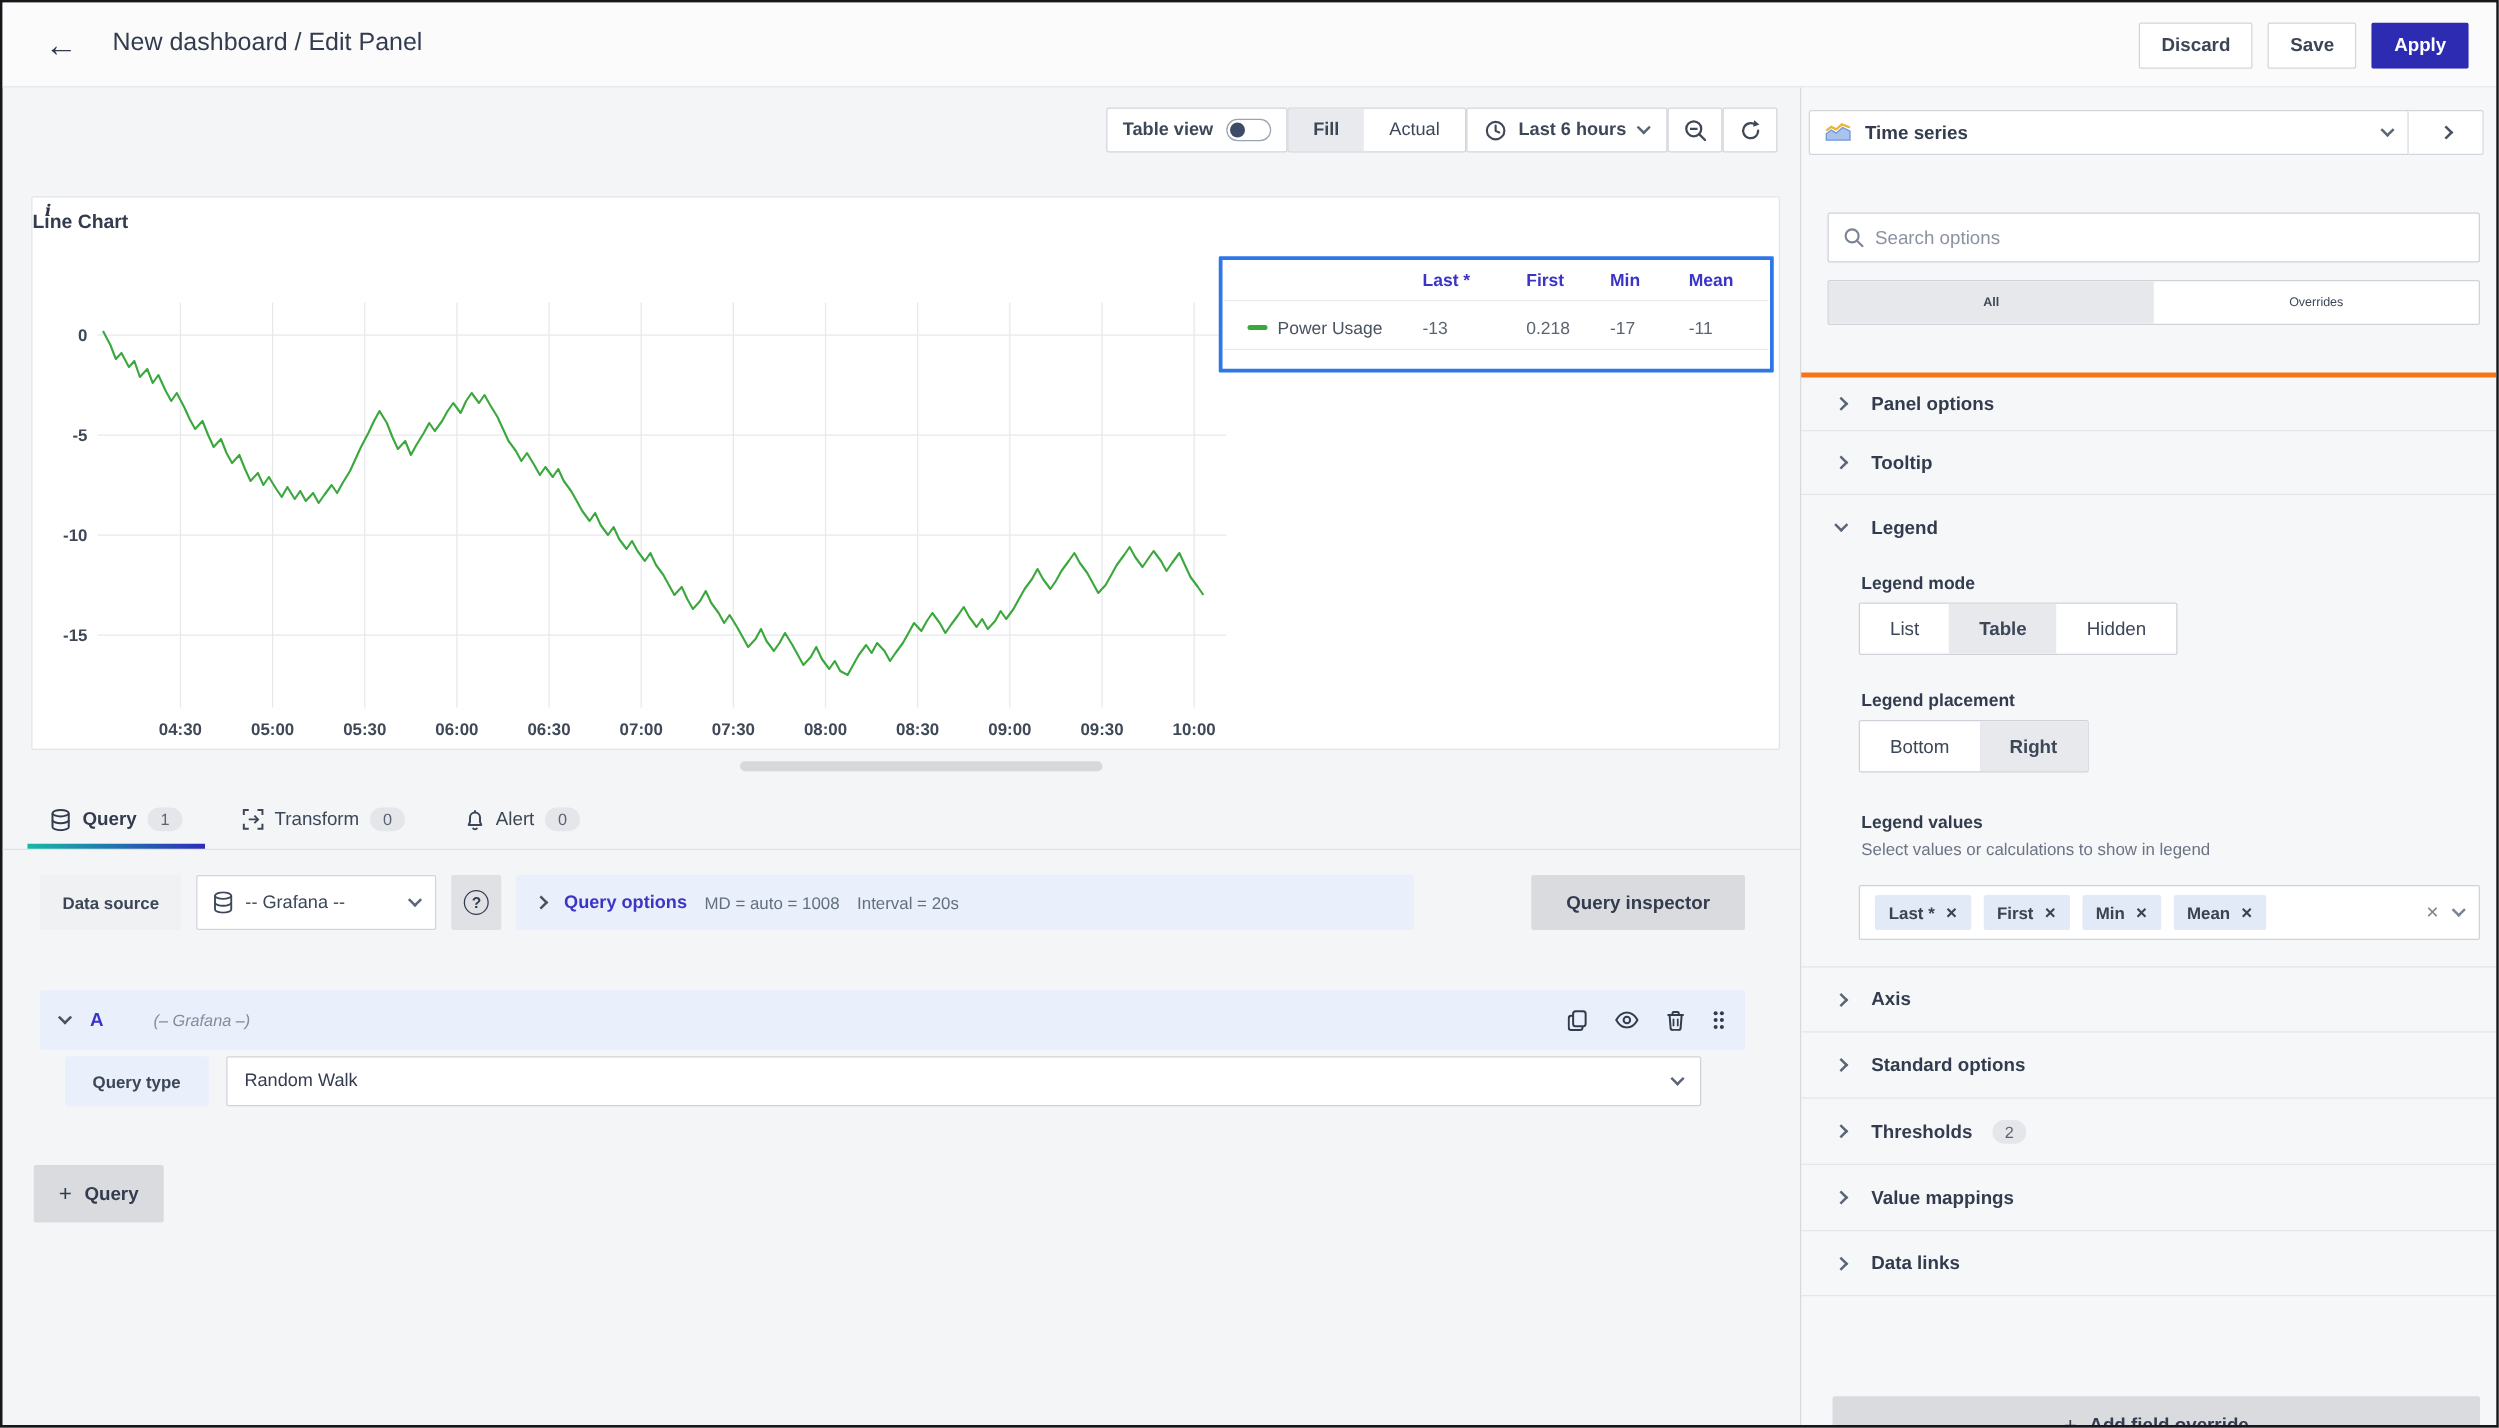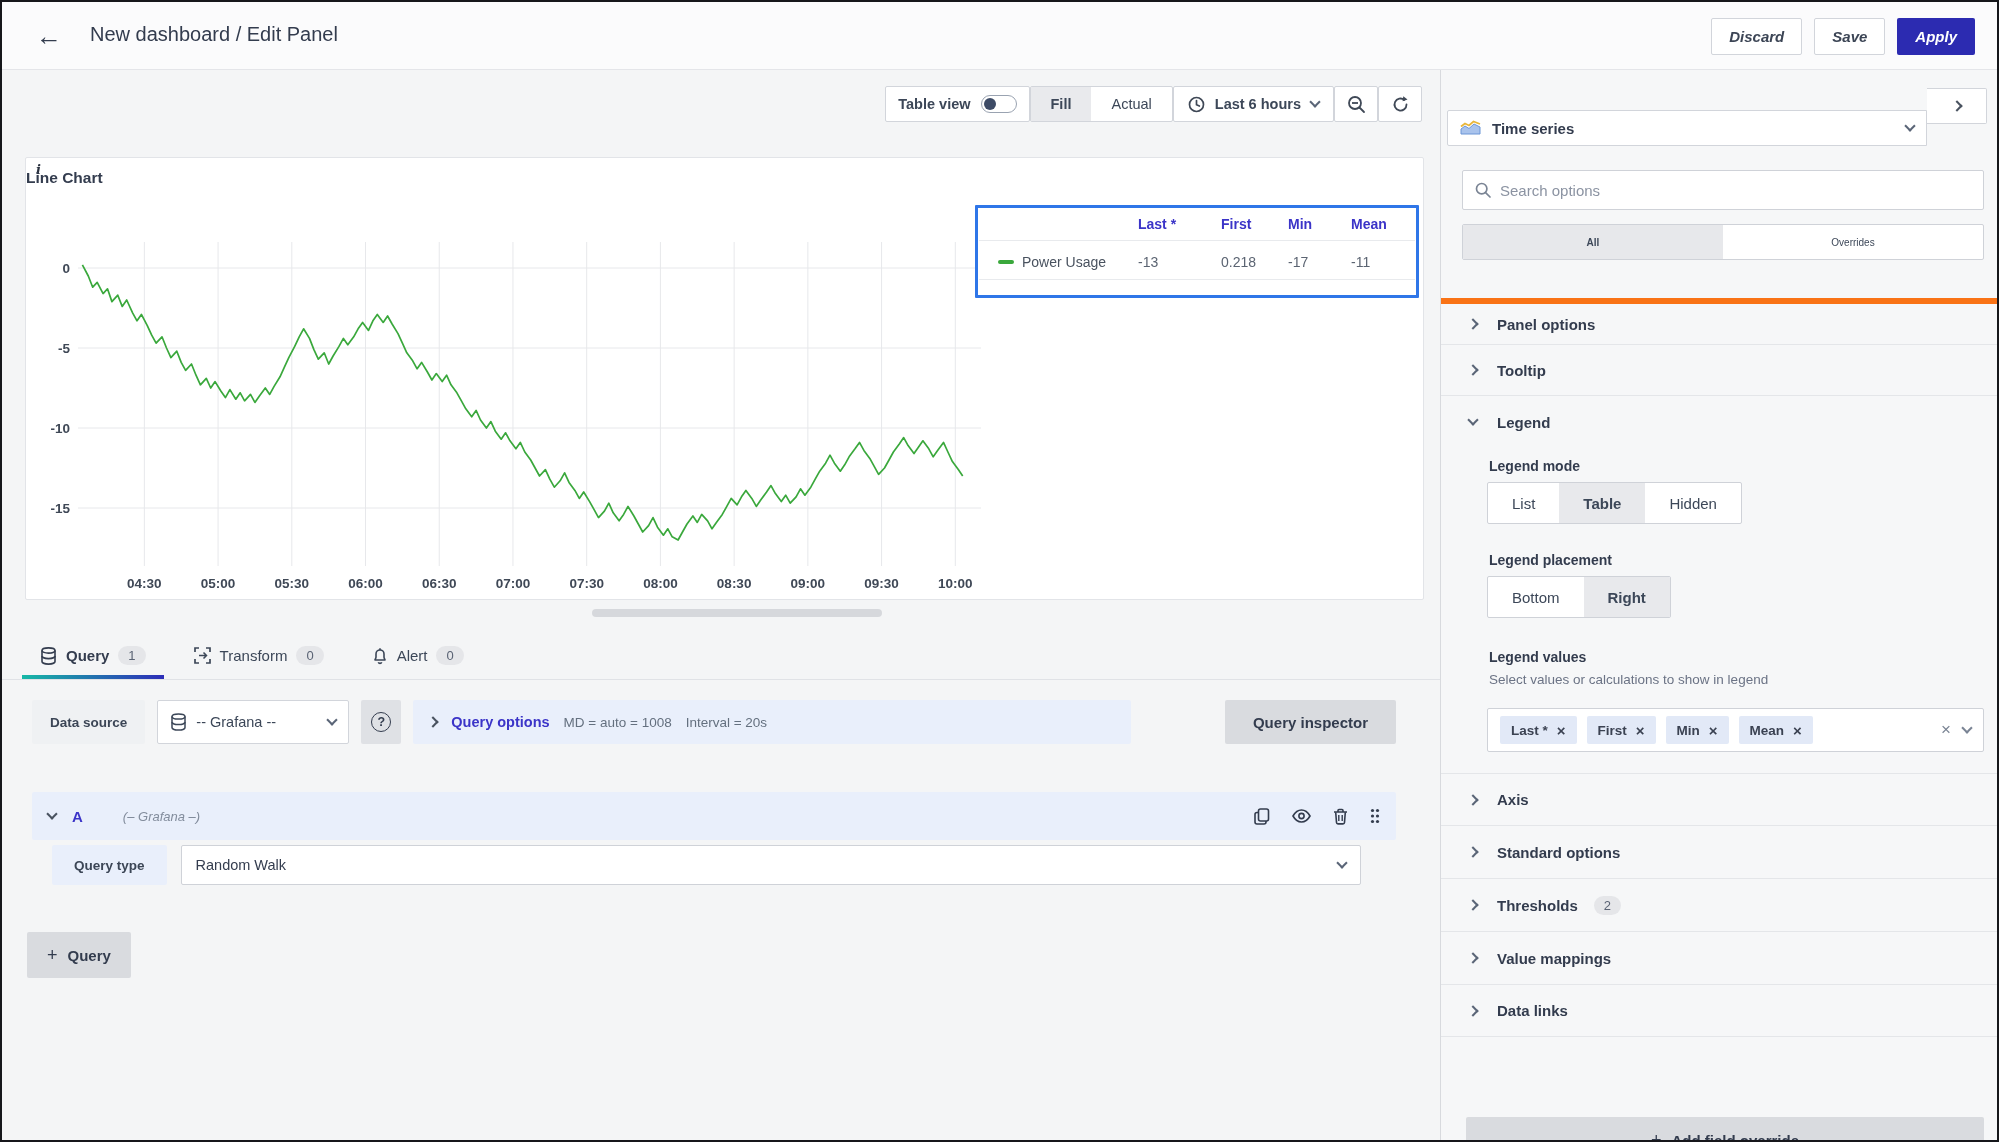--- a/index.html
+++ b/index.html
@@ -7,21 +7,21 @@
   .app {
     position:relative; width:1999px; height:1142px; overflow:hidden;
     background:#f4f5f6; border:2px solid #16171b;
     font-family:"Liberation Sans", sans-serif; color:#343d4f;
   }
 
   
   .topbar { position:absolute; left:0; top:0; right:0; height:68px; background:#fbfbfc; border-bottom:1px solid #e4e5e9; }
   .back-btn { position:absolute; left:30px; top:18px; width:34px; height:32px; font-size:26px; color:#333c4e; display:flex; align-items:center; justify-content:center; cursor:pointer; }
   .crumb { position:absolute; left:88px; top:21px; font-size:20px; font-weight:500; color:#333c4e; }
-  .topbar-actions { position:absolute; right:22px; top:16px; display:flex; gap:12px;font-style:italic; }
+  .topbar-actions { position:absolute; right:22px; top:16px; display:flex; gap:12px; }
   .btn { height:37px; display:flex; align-items:center; justify-content:center; padding:0 17px; border-radius:2px; font-size:15px; font-weight:600; cursor:pointer; }
   .btn.ghost { background:#fff; border:1px solid #d2d5db; color:#3c4555; }
   .btn.primary { color:#fff; border:1px solid transparent; }
 
   
   .workspace { position:absolute; left:0; top:68px; width:1442px; bottom:0; }
 
   
   .toolbar { position:absolute; top:16px; right:22px; display:flex; gap:0; align-items:center; height:36px;margin-left:44px; }
   .tool-box { height:36px; background:#fff; border:1px solid #d2d5db; border-radius:2px; display:flex; align-items:center; font-size:14.5px; color:#3c4758; font-weight:600; }
@@ -76,32 +76,32 @@
 
   .qtype-row { position:absolute; left:50px; top:775px; height:40px; display:flex; }
   .qtype-label { background:#e9effb; border-radius:2px; display:flex; align-items:center; padding:0 22px; font-size:13.5px; font-weight:700; color:#3c4656; margin-right:14px; }
   .qtype-select { width:1180px; background:#fff; border:1px solid #cfd2d8; border-radius:2px; display:flex; align-items:center; padding:0 14px; font-size:14.5px; color:#343d4f; cursor:pointer; }
 
   .add-query { position:absolute; left:25px; top:862px; height:46px; background:#d9dbdf; border-radius:2px; display:flex; align-items:center; padding:0 20px; gap:10px; font-size:15px; font-weight:700; color:#333c4e; cursor:pointer; }
 
   
   .pane { position:absolute; right:0; top:68px; width:557px; bottom:0; background:#f6f7f8; border-left:1px solid #d8dade; }
   .viz-row { position:absolute; left:6px; top:18px; display:flex; }
-  .viz-select { width:480px; height:36px; background:#fff; border:1px solid #d2d5db; border-radius:2px 0 0 2px; display:flex; align-items:center; gap:10px; padding:0 12px; font-size:15px; font-weight:700; color:#333c4e; cursor:pointer;margin-top:22px; }
+  .viz-select { width:480px; height:36px; background:#fff; border:1px solid #d2d5db; border-radius:2px 0 0 2px; display:flex; align-items:center; gap:10px; padding:0 12px; font-size:15px; font-weight:700; color:#333c4e; cursor:pointer; }
   .viz-collapse { width:60px; height:36px; background:#fff; border:1px solid #d2d5db; border-left:none; border-radius:0 2px 2px 0; display:flex; align-items:center; justify-content:center; cursor:pointer; }
   .search-box { position:absolute; left:21px; top:100px; width:522px; height:40px; background:#fff; border:1px solid #cfd2d8; border-radius:2px; display:flex; align-items:center; gap:9px; padding:0 12px; }
   .search-box input { border:none; outline:none; flex:1; font-size:15px; font-family:inherit; color:#343d4f; background:transparent; }
   .search-box input::placeholder { color:#8b93a2; }
   .ov-tabs { position:absolute; left:21px; top:154px; width:522px; height:36px; background:#fff; border:1px solid #cfd2d8; border-radius:2px; display:flex; overflow:hidden; }
   .ov-tab { flex:1; display:flex; align-items:center; justify-content:center; font-size:10px; color:#3c4758; cursor:pointer; }
   .ov-tab.sel { background:#e7e8eb; font-weight:700; }
 
   .sections { position:absolute; left:0; top:228px; width:100%; }
   .sec-row { border-bottom:1px solid #e4e6e9; display:flex; align-items:center; gap:20px; padding-left:28px; cursor:pointer; }
-  .sec-row:first-child { border-top:6px solid #f97316; }
+  .sec-row:first-child { border-top:4px solid #f97316; }
   .sec-label { font-size:15px; font-weight:700; color:#333c4e; }
   .chev { width:8px; height:8px; border-right:2px solid #5a6577; border-bottom:2px solid #5a6577; display:inline-block; flex:0 0 auto; }
   .chev.right { transform:rotate(-45deg); }
   .chev.down  { transform:rotate(45deg); margin-top:-4px; }
   .legend-body { border-bottom:1px solid #e4e6e9; position:relative; height:326px; }
   .opt-label { position:absolute; left:48px; font-size:14px; font-weight:700; color:#333c4e; }
   .opt-help { position:absolute; left:48px; font-size:13.5px; color:#6b7385; }
   .seg2 { position:absolute; left:46px; background:#fff; border:1px solid #cfd2d8; border-radius:2px; height:42px; display:flex; overflow:hidden; }
   .seg2 > div { display:flex; align-items:center; padding:0 24px; font-size:15px; color:#3c4758; cursor:pointer; }
   .seg2 > div.sel { background:#e8e9ec; font-weight:700; }

